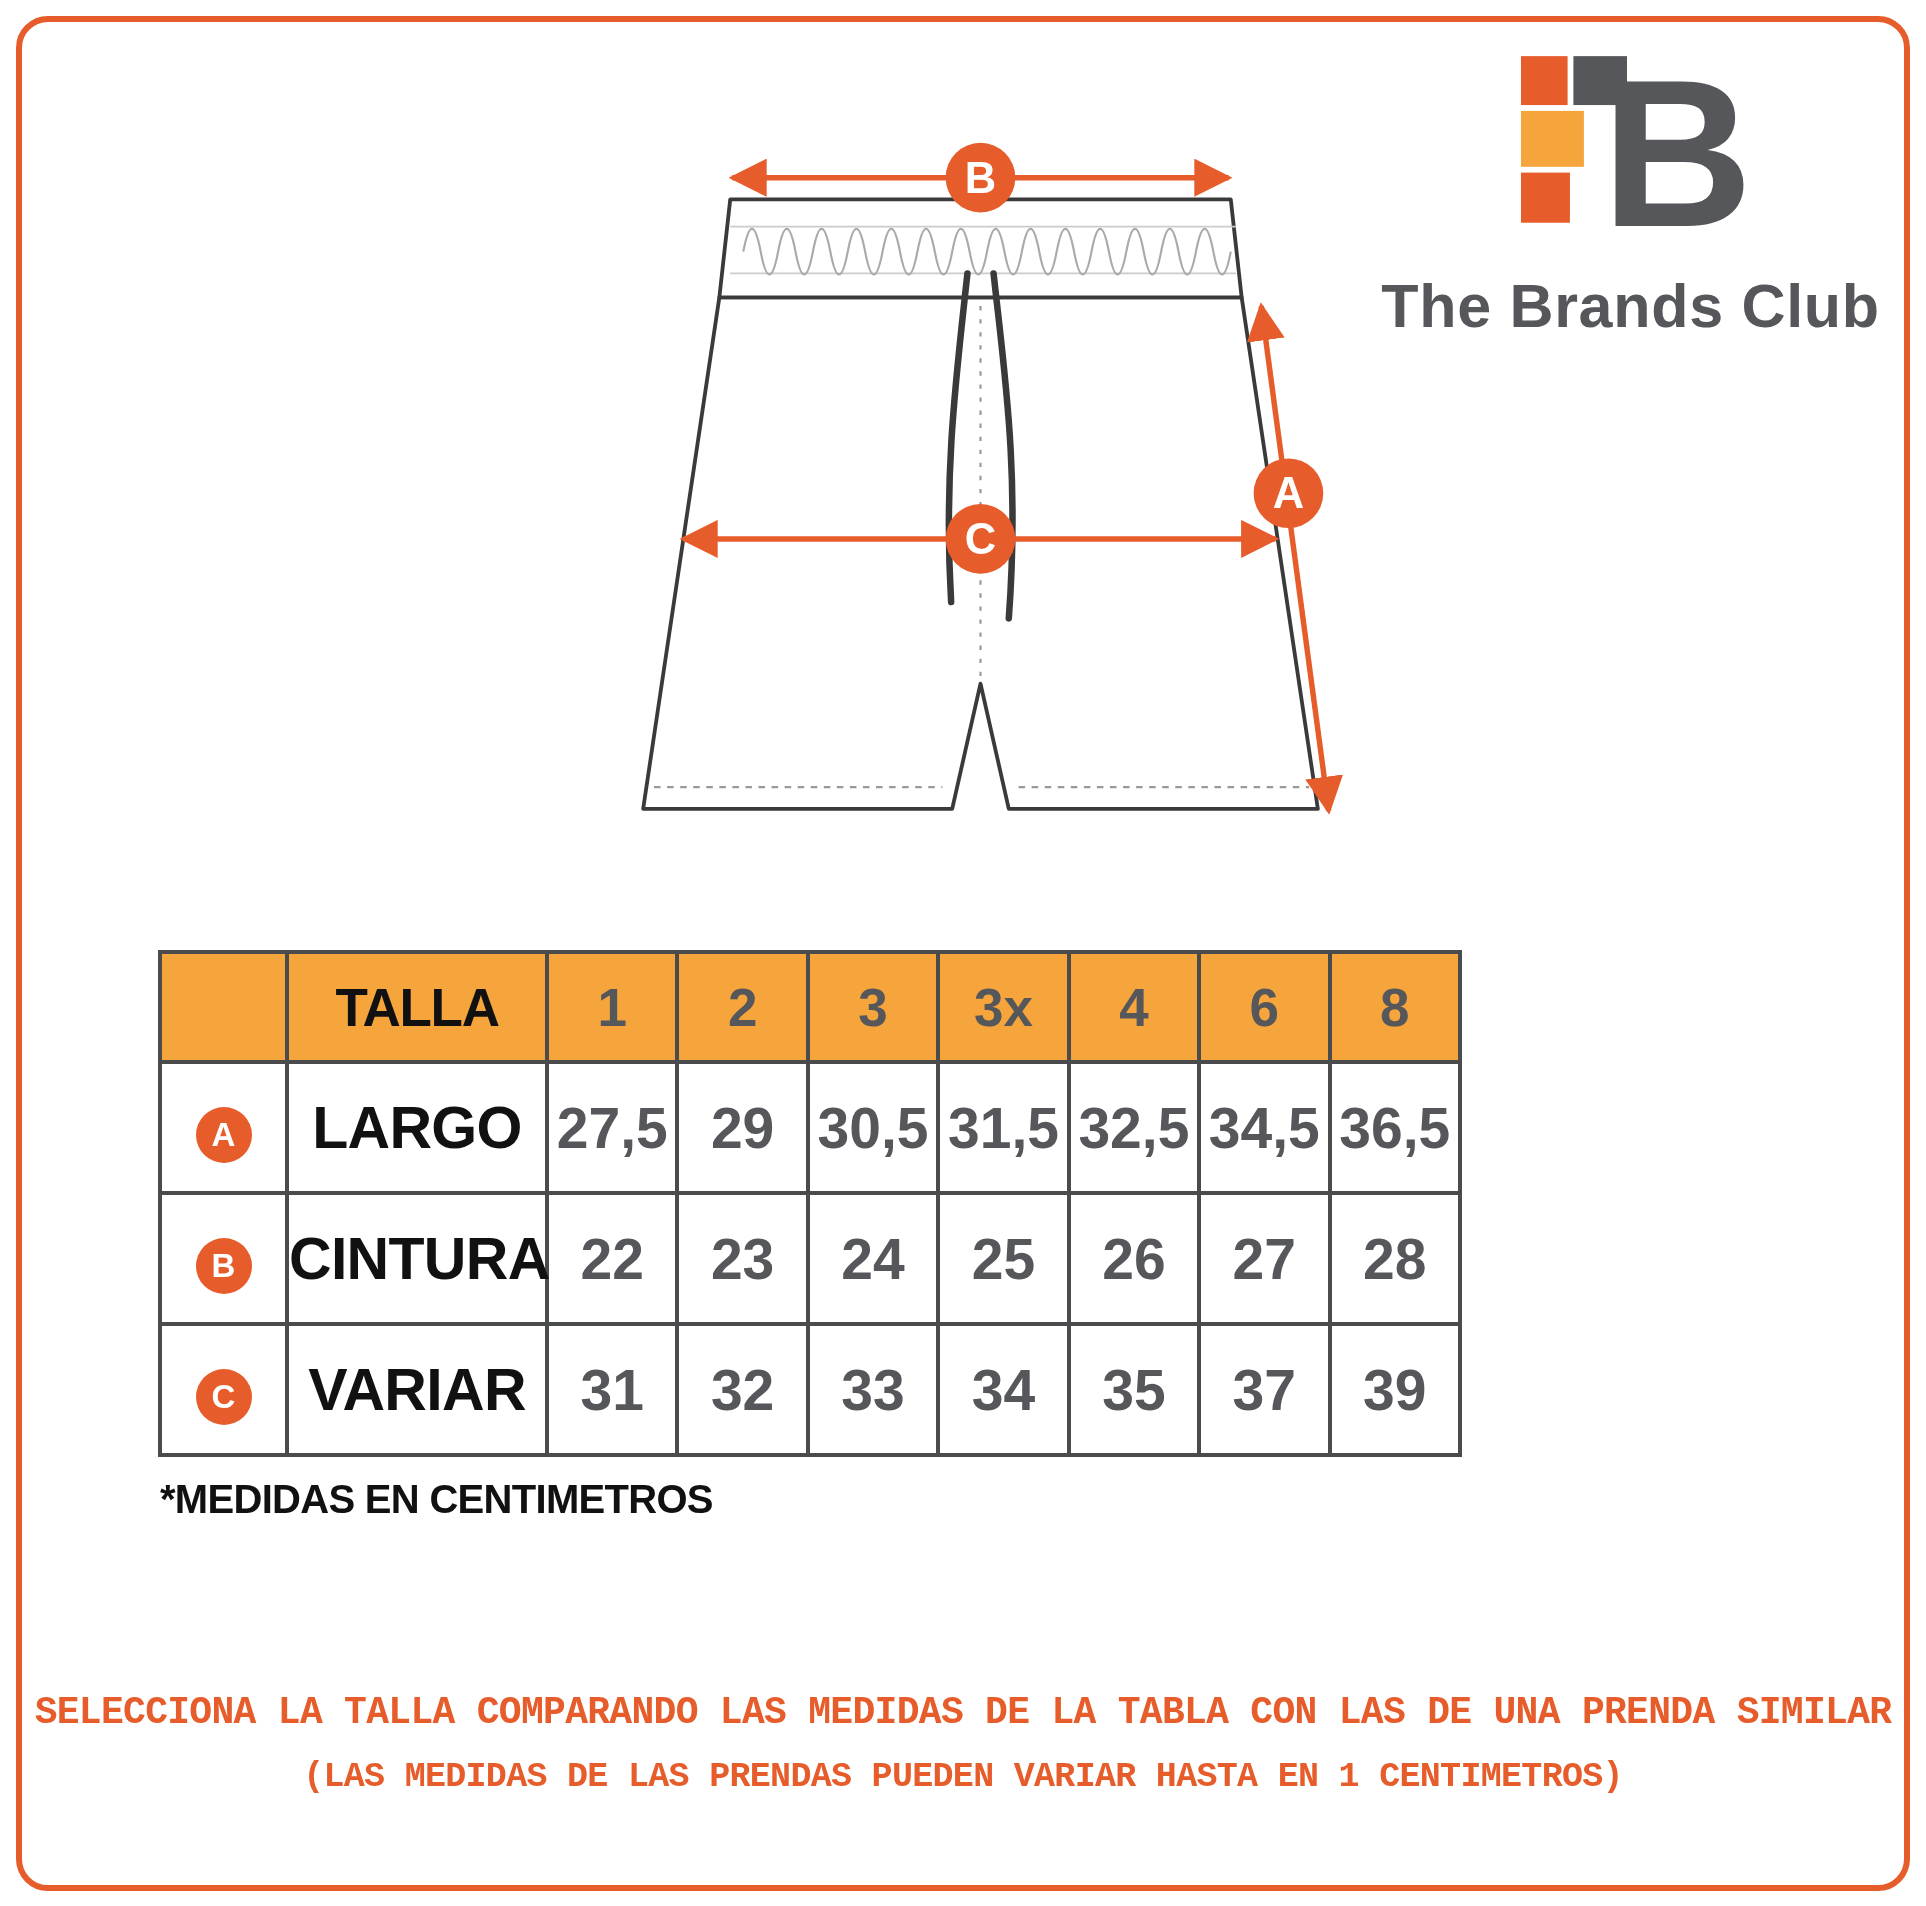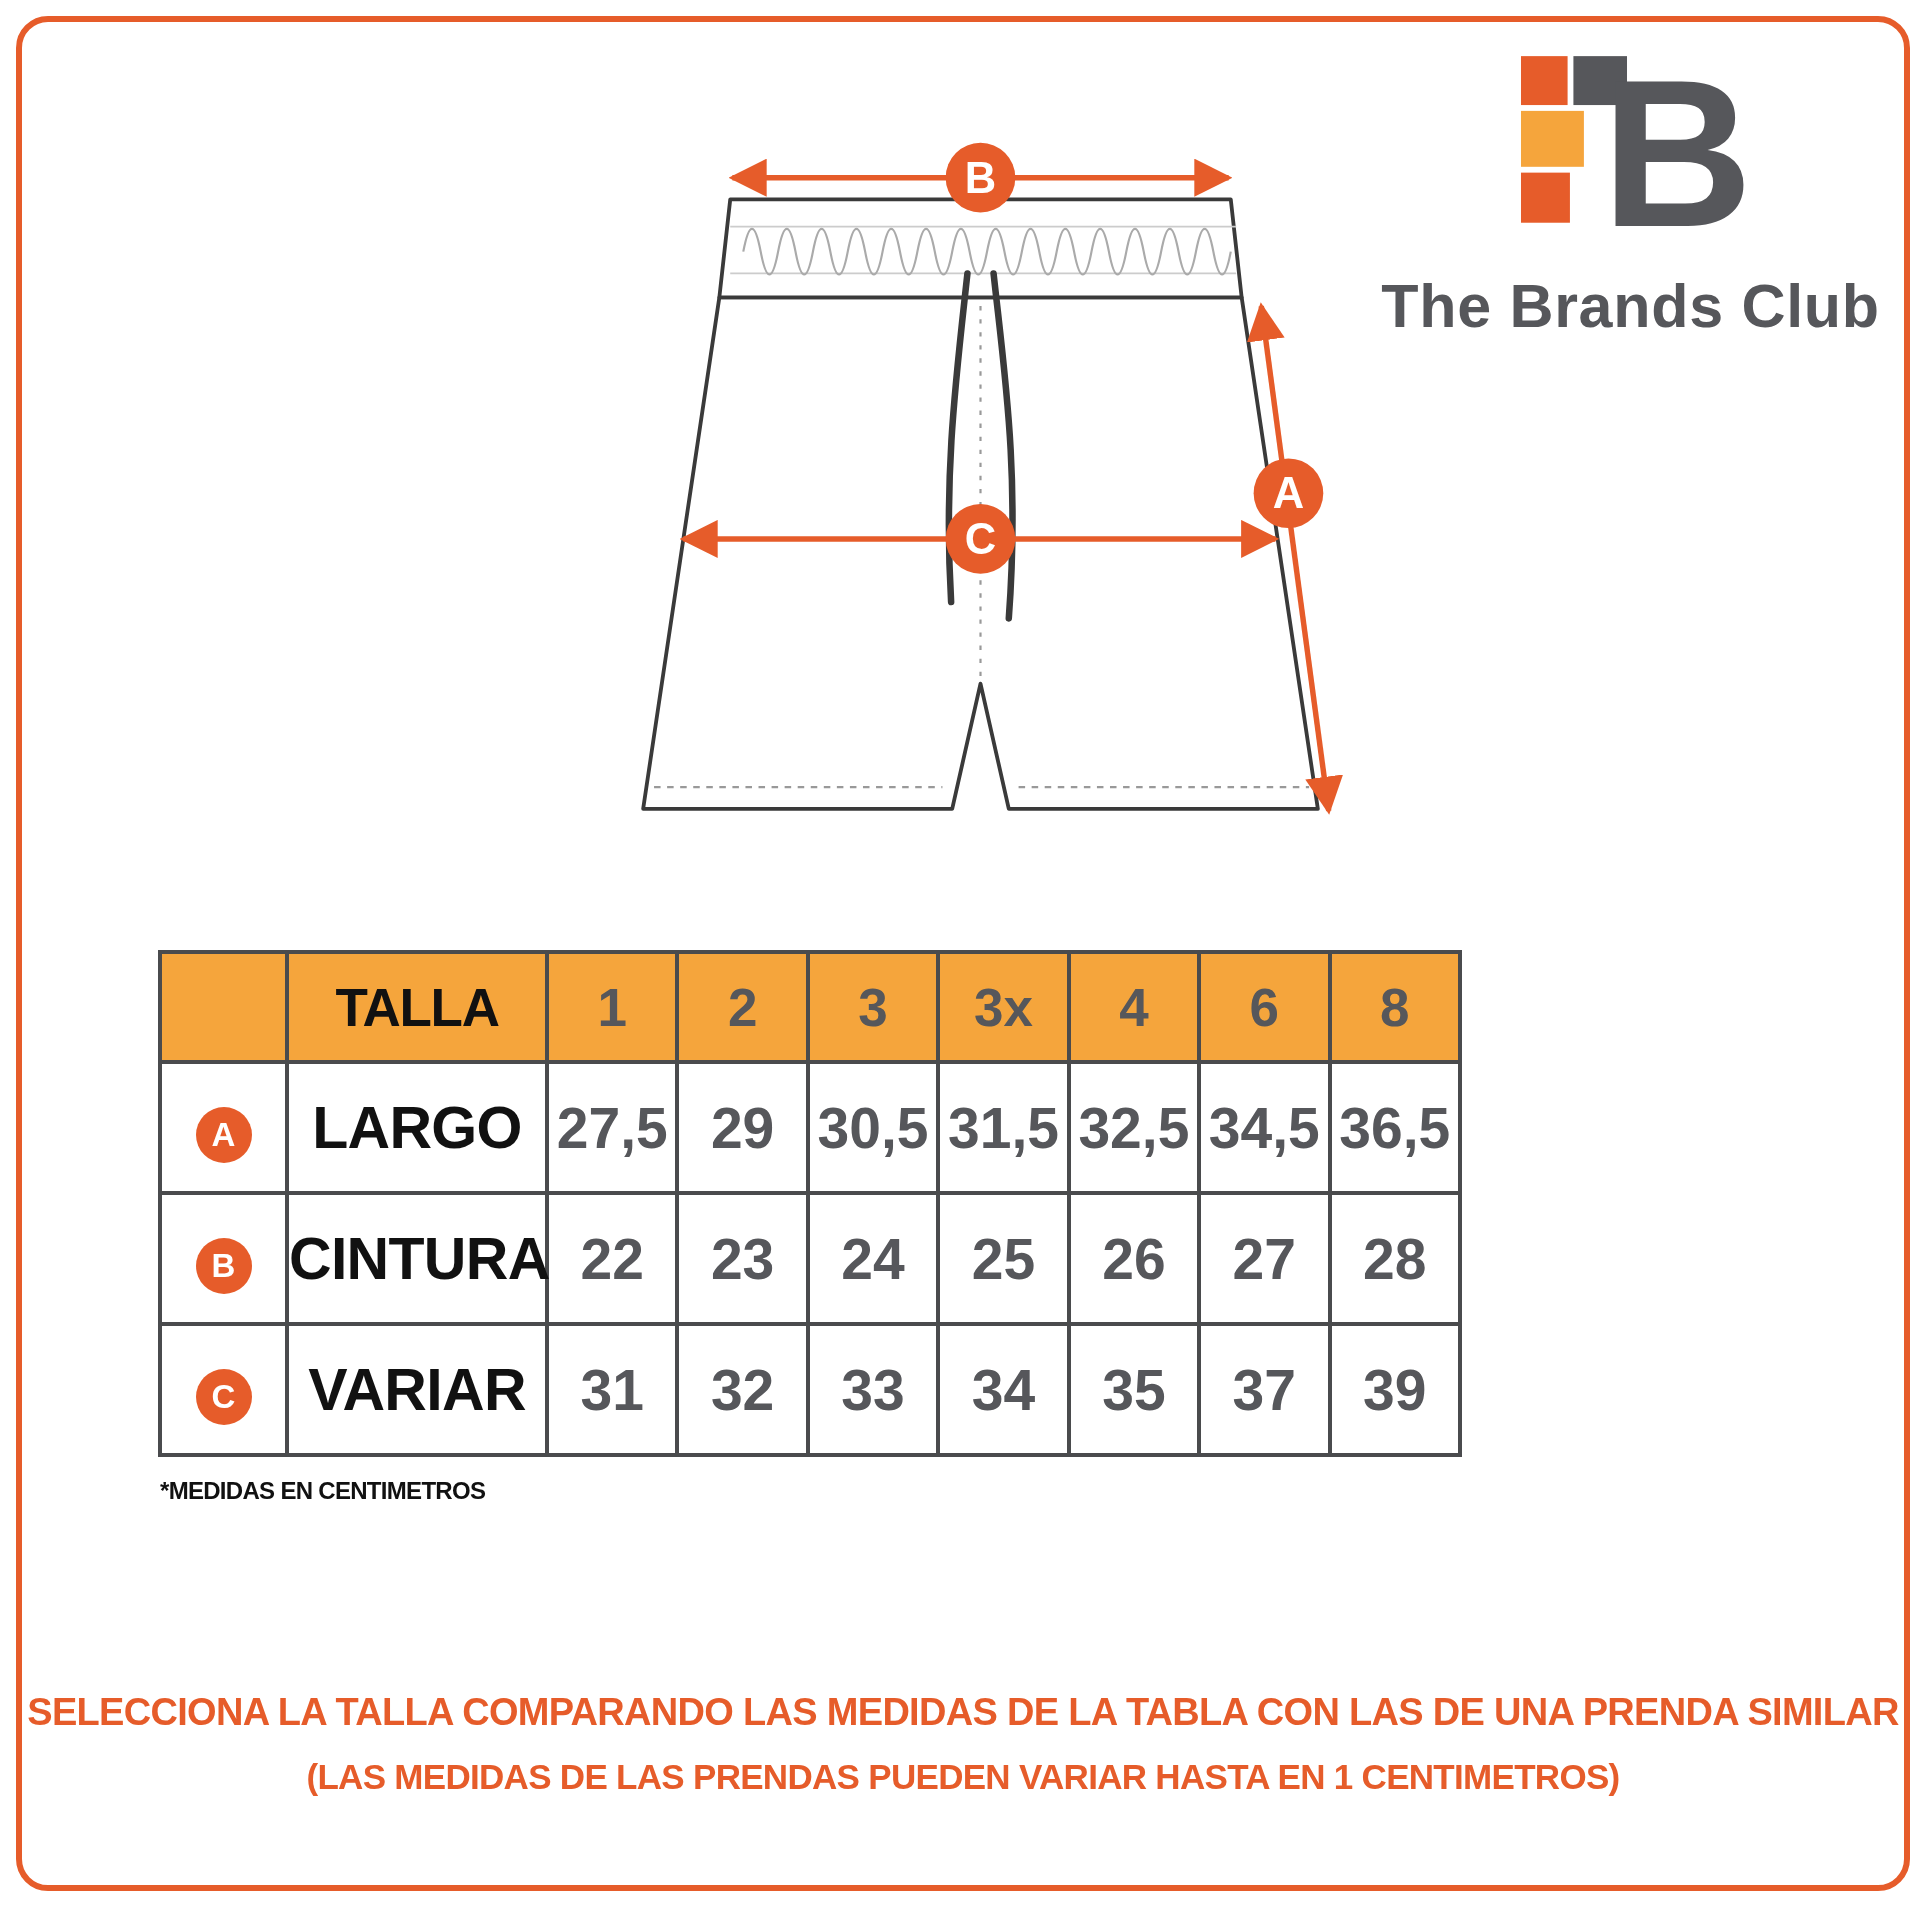--- a/index.html
+++ b/index.html
@@ -102,33 +102,34 @@
     width:56px;height:56px;
     border-radius:50%;
     background:var(--orange);
     color:#fff;
     font-size:33px;
     font-weight:bold;
   }
   .units-note{
     position:absolute;
     left:160px; top:1477px;
-    font-size:24px;
+    font-size:40px;
     font-weight:bold;
     color:var(--ink);
     letter-spacing:-0.7px;
   }
   
   .footer{
     position:absolute;
     left:0; right:0;
     top:1691px;
     text-align:center;
     color:var(--orange);
     font-weight:bold;
+    font-family:Liberation Mono, monospace;
   }
   .footer .l1{font-size:38px;letter-spacing:-0.7px;}
   .footer .l2{font-size:35px;margin-top:23px;letter-spacing:-0.7px;}
 </style>
 </head>
 <body>
 
 <div class="canvas">
 
   <div class="frame"></div>

